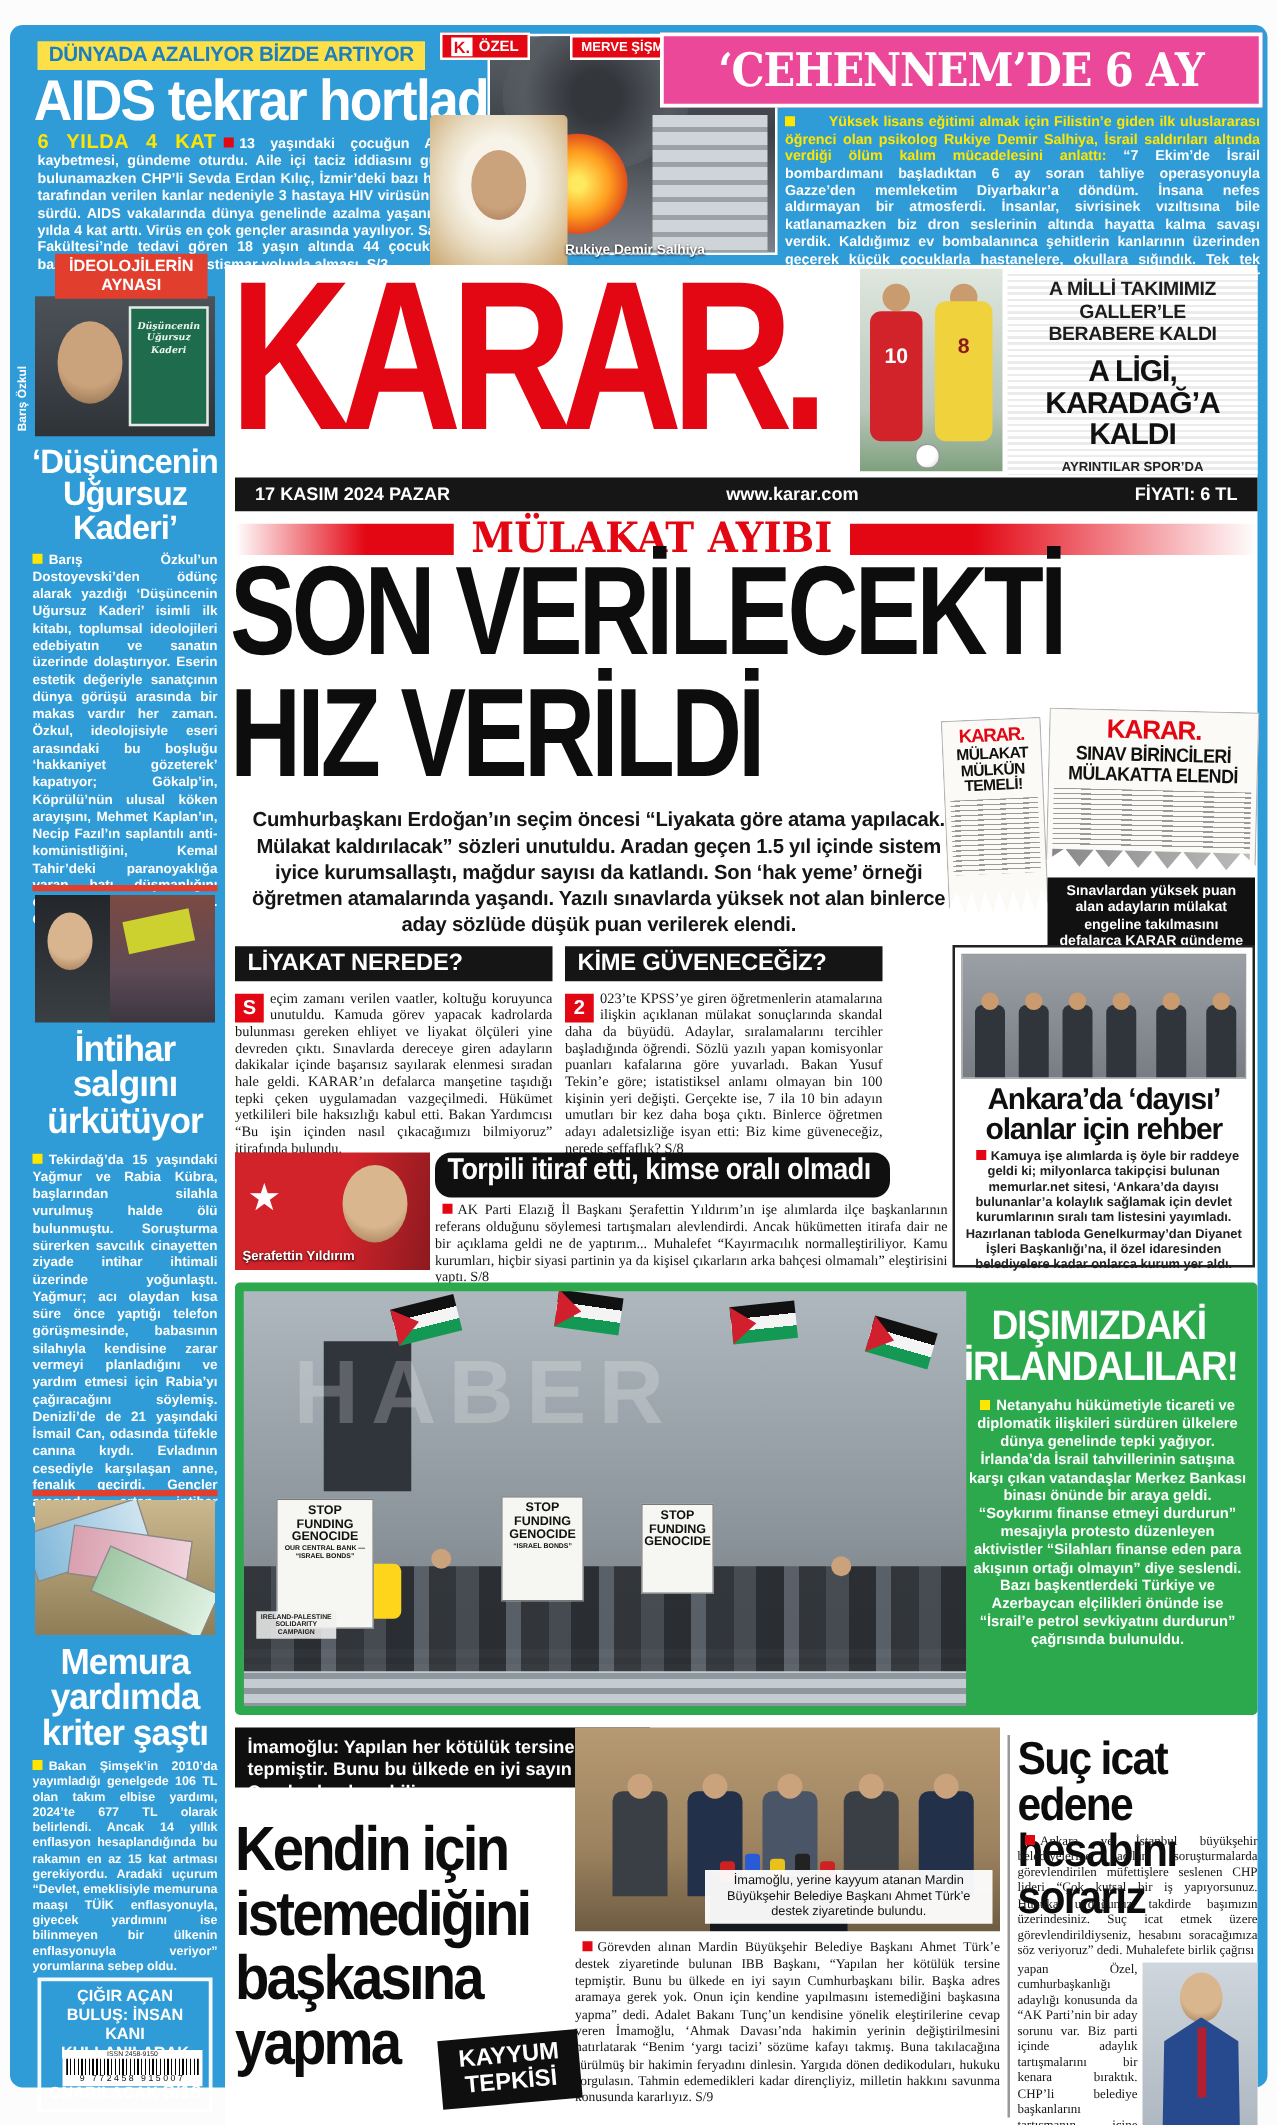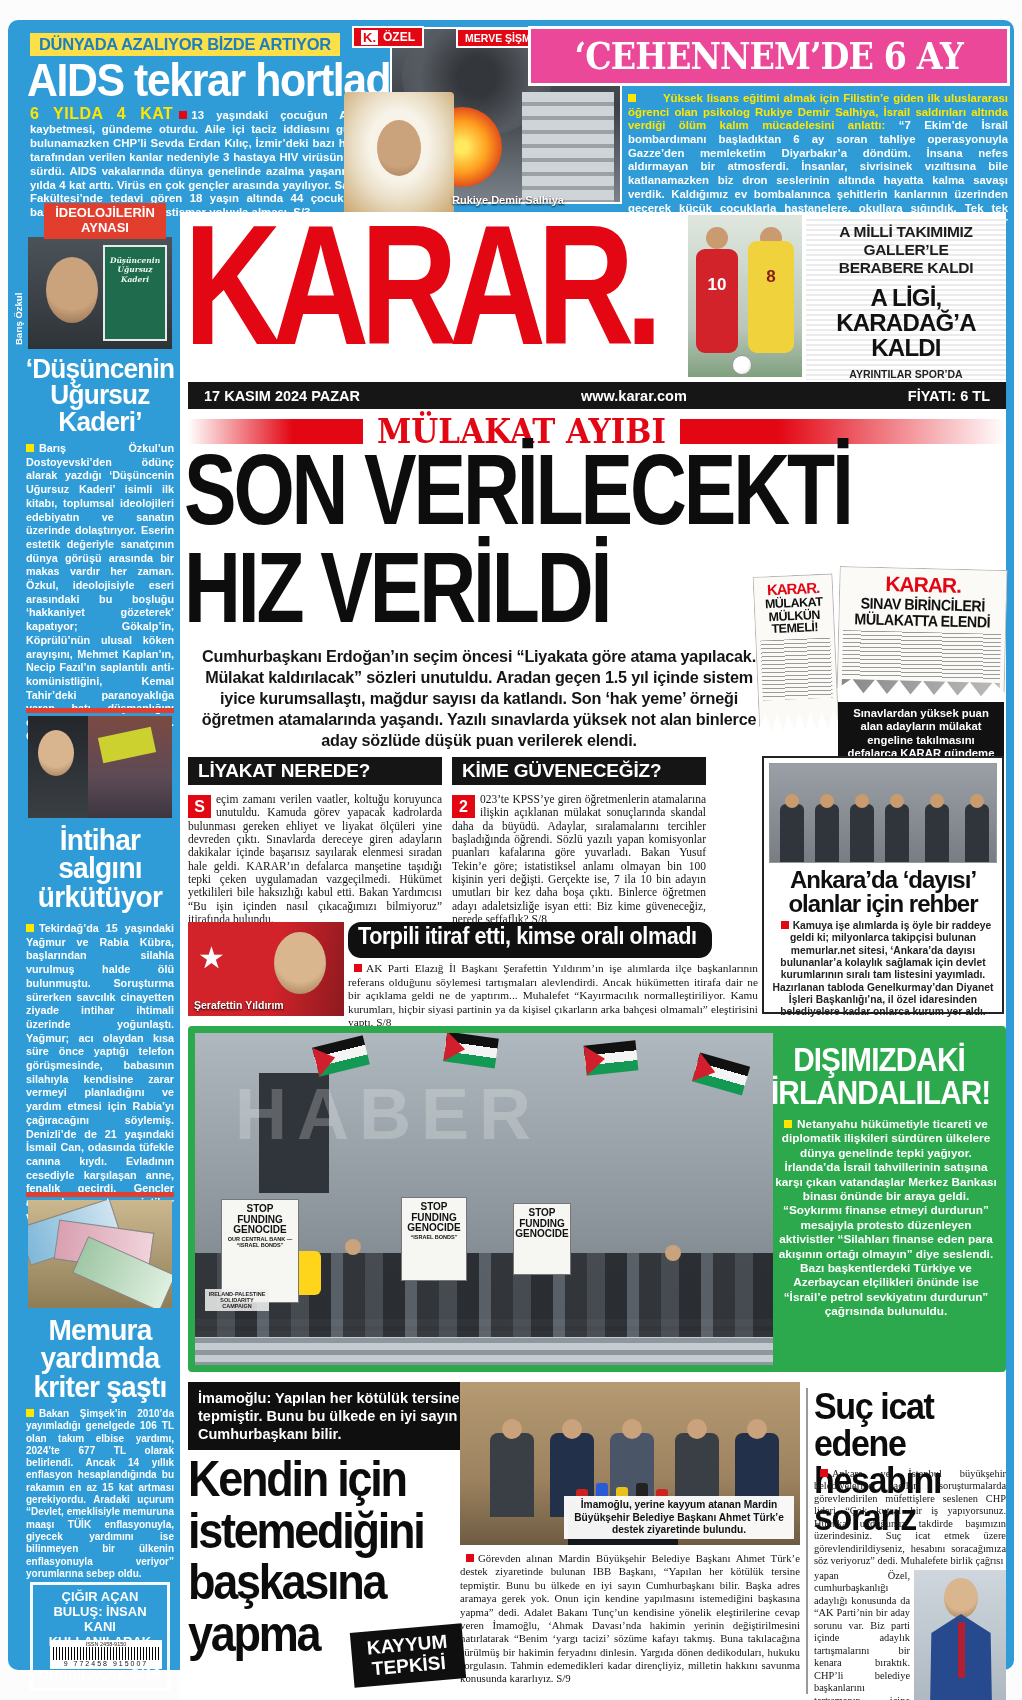--- a/index.html
+++ b/index.html
@@ -198,35 +198,35 @@
   .banner { position:absolute; left:10px; bottom:54px; width:64px; background:rgba(240,240,240,.85);
       font-size:5.5px; font-weight:bold; color:#222; text-align:center; padding:2px; }
   .green-panel { position:absolute; left:585px; top:7px; width:226px; height:332px; text-align:center; }
   .ireland-head { margin-top:10px; margin-left:-14px; width:240px; }
   .ireland-head div { font-size:33px; font-weight:900; color:#fff; line-height:1.0; letter-spacing:-1px;
       transform:scaleX(.9); }
   .ireland-body { margin-top:8px; font-size:11.8px; font-weight:bold; color:#fff; line-height:1.22;
       text-align:center; padding:0 2px; }
 
   
-  #quote-box { left:188px; top:1382px; width:332px; height:68px; background:#0f0f0f; color:#fff;
+  #quote-box { left:188px; top:1382px; width:332px; height:48px; background:#0f0f0f; color:#fff;
       padding:7px 10px; font-size:14.5px; font-weight:bold; line-height:1.25; }
   #bottom-head { left:188px; top:1454px; width:300px; transform:scaleX(.9); transform-origin:left top; }
   #bottom-head div { font-size:50px; font-weight:900; color:#0c0c0c; letter-spacing:-2.5px; line-height:1.03; }
   #kayyum-badge { left:352px; top:1628px; width:112px; background:#0f0f0f; color:#fff; text-align:center;
       font-weight:900; font-size:19px; line-height:1.08; padding:7px 4px; transform:rotate(-5deg); z-index:6; }
   #presser-photo { left:460px; top:1382px; width:340px; height:163px; overflow:hidden;
       background:linear-gradient(180deg,#b59a73 0%,#9c825f 60%,#6e5c42 100%); }
   .suit { position:absolute; bottom:28px; width:44px; height:84px; background:#23304a; border-radius:8px 8px 0 0; }
   .suit i { display:block; width:20px; height:20px; border-radius:50%; background:#caa27c; margin:-14px auto 0; }
   .s2 { background:#3a3f45; } .s3 { background:#4a5568; }
   .podium { position:absolute; left:108px; bottom:0; width:110px; height:44px; background:#15181c; }
   .mic { position:absolute; width:12px; height:16px; border-radius:3px; }
   #presser-caption { position:absolute; right:6px; bottom:6px; width:230px; background:rg,a(255,255,255,.95);
-      background:rgba(255,255,255,.95); color:#111; font-weight:bold; font-size:10.2px; text-align:center;
+      background:rgba(255,255,255,.95); color:#111; font-weight:normal; font-size:10.2px; text-align:center;
       line-height:1.2; padding:3px 5px; }
   #bottom-body { left:460px; top:1552px; width:340px; font-size:10.8px; line-height:1.24; }
   #divider-v { left:806px; top:1388px; width:2px; height:306px; background:#9a9a9a; }
   #right-head { left:814px; top:1388px; width:210px; transform:scaleX(.92); transform-origin:left top; }
   #right-head div { font-size:37px; font-weight:900; color:#0c0c0c; letter-spacing:-1.5px; line-height:1.0; }
   #right-body { left:814px; top:1468px; width:192px; font-size:10.4px; line-height:1.2; }
   .right-row { display:flex; gap:4px; margin-top:2px; }
   .right-col2 { width:96px; font-size:10.4px; line-height:1.2; text-align:justify;
       font-family:"Liberation Serif", serif; color:#151515; }
   #ozel-photo { width:92px; height:150px; position:relative; background:linear-gradient(180deg,#cfd6dd,#aab4bd); }

